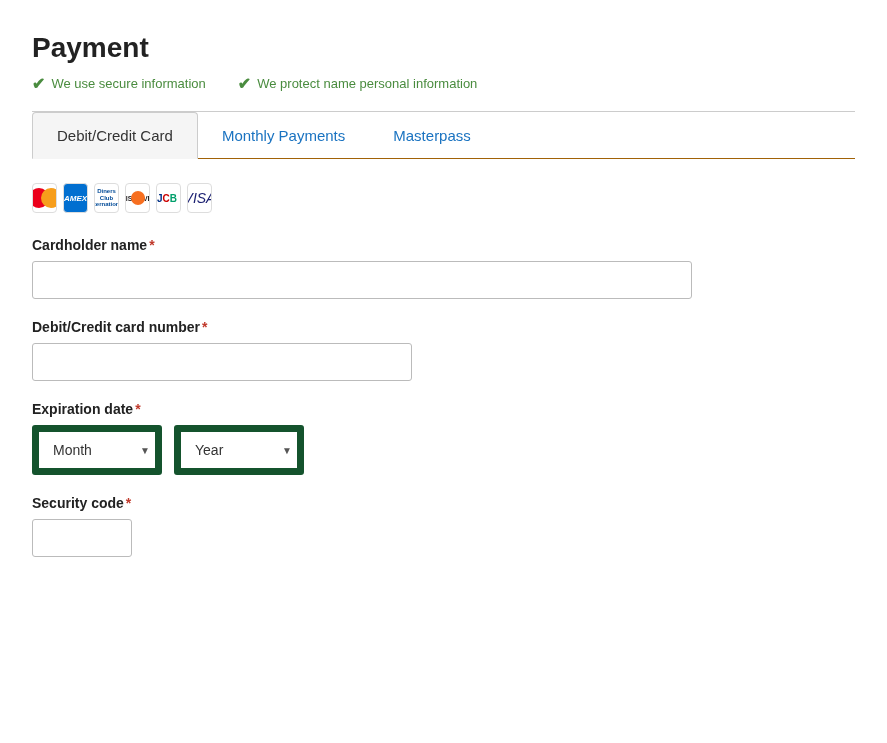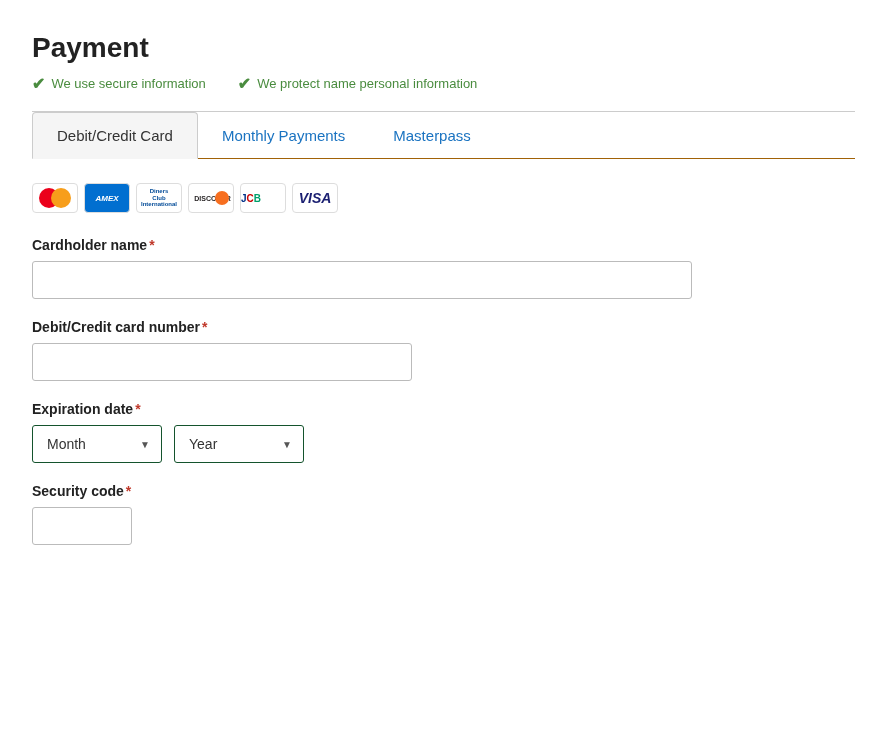--- a/index.html
+++ b/index.html
@@ -63,21 +63,21 @@
       border-radius: 4px 4px 0 0;
       margin-bottom: -1px;
     }
     .card-icons {
       display: flex;
       gap: 6px;
       margin-bottom: 24px;
       align-items: center;
     }
     .card-icon {
-      width: 46px;
+      width: 25px;
       height: 30px;
       border: 1px solid #ddd;
       border-radius: 4px;
       display: flex;
       align-items: center;
       justify-content: center;
       font-size: 9px;
       font-weight: bold;
       overflow: hidden;
     }
@@ -151,21 +151,21 @@
     .jcb-j { color: #003087; }
     .jcb-c { color: #CC0000; }
     .jcb-b { color: #009f6b; }
     
     .card-visa {
       background: #fff;
     }
     .visa-text {
       color: #1A1F71;
       font-size: 14px;
-      font-weight: bold;
+      font-weight: normal;
       font-style: italic;
     }
     .form-group {
       margin-bottom: 20px;
     }
     .form-label {
       display: block;
       font-size: 14px;
       font-weight: bold;
       color: #222;
@@ -185,21 +185,21 @@
     }
     .card-number-input {
       width: 380px;
     }
     .expiry-row {
       display: flex;
       gap: 12px;
     }
     .expiry-select {
       padding: 10px 36px 10px 14px;
-      border: 1px solid #14532d;
+      border: 7px solid #14532d;
       border-radius: 3px;
       font-size: 14px;
       appearance: none;
       -webkit-appearance: none;
       background: #fff;
       color: #333;
       cursor: pointer;
       min-width: 130px;
       position: relative;
     }

